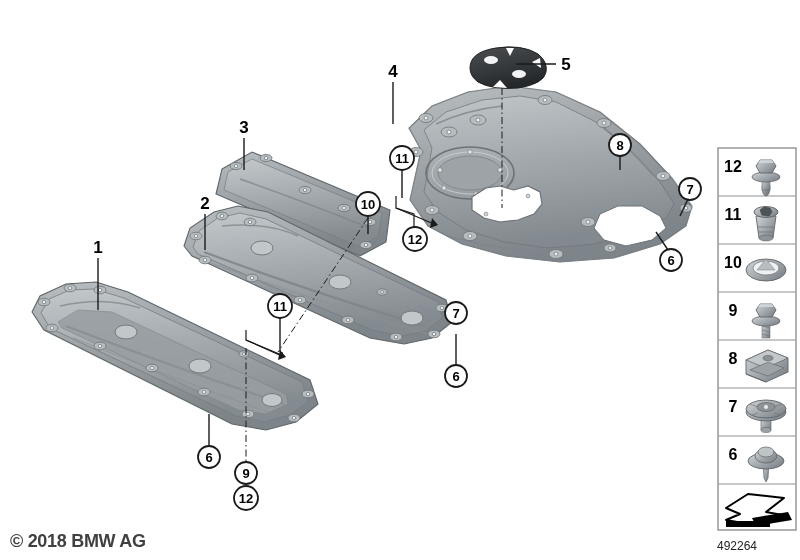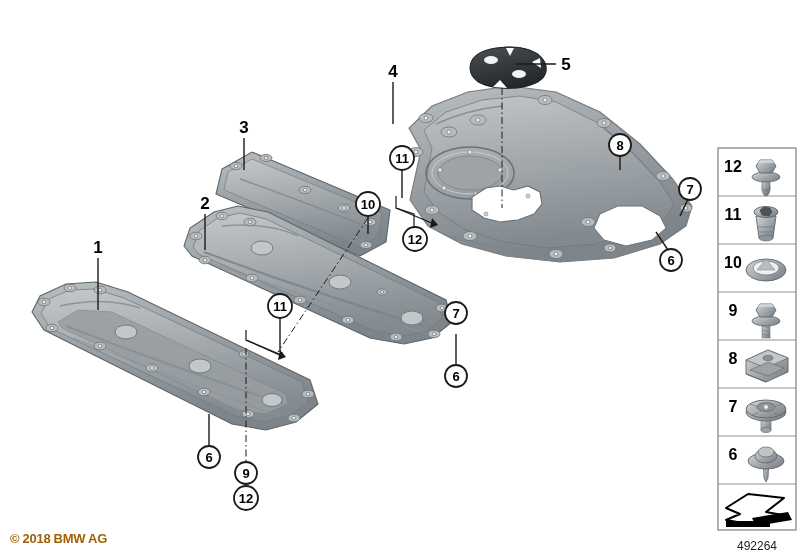--- a/index.html
+++ b/index.html
@@ -49,32 +49,31 @@
     font-size: 16px;
     fill: #000;
     text-anchor: middle;
     dominant-baseline: central;
   }
   #copyright {
     position: absolute;
     left: 10px;
     top: 531px;
     font-family: "Liberation Sans", sans-serif;
-    font-size: 13px;
+    font-size: 18px;
     font-weight: bold;
     letter-spacing: -0.3px;
-    color: #a16207;
+    color: #404040;
     white-space: nowrap;
   }
   #diagram-id {
     position: absolute;
     left: 717px;
     top: 539px;
     width: 80px;
-    text-align: center;
     font-family: "Liberation Sans", sans-serif;
     font-size: 12px;
     color: #222;
     white-space: nowrap;
   }
 </style>
 </head>
 <body>
 
 <div id="stage">

